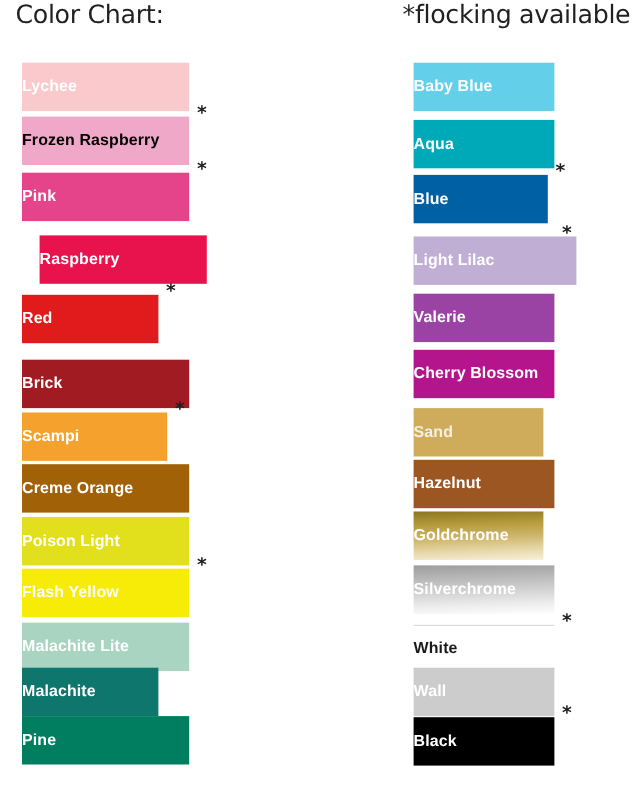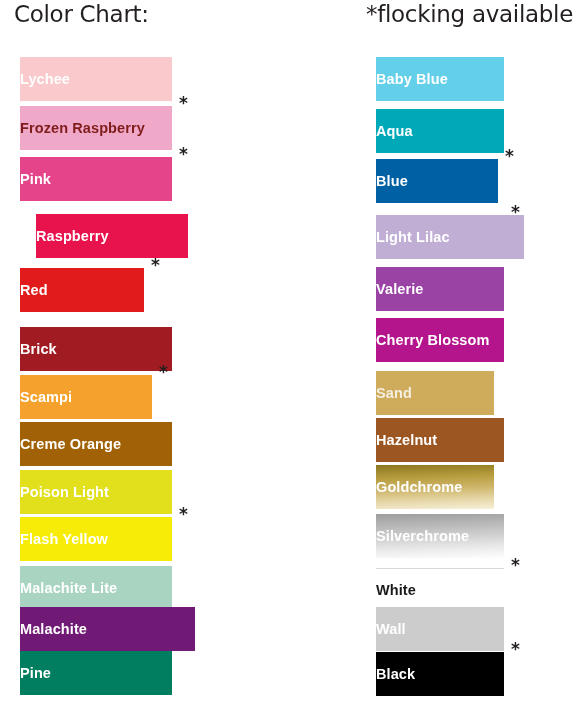--- a/index.html
+++ b/index.html
@@ -88,21 +88,21 @@
   <div class="heading" id="title-right">*flocking available</div>
 
   <div class="column" id="column-left">
       <div class="swatch-row" style="top: 57px; left: 0px;">
         <div class="swatch" style="left: 20px; width: 152px; background: rgb(249, 201, 203);">
           <span class="swatch-label" style="color: rgb(255, 255, 255);">Lychee</span>
         </div>
       </div>
       <div class="swatch-row" style="top: 106px; left: 0px;">
         <div class="swatch" style="left: 20px; width: 152px; background: rgb(240, 168, 200);">
-          <span class="swatch-label" style="color: #7f1d1d;">Frozen Raspberry</span>
+          <span class="swatch-label" style="color: #000000;">Frozen Raspberry</span>
         </div>
         <span class="asterisk" style="left: 179px; top: -11px;">*</span>
       </div>
       <div class="swatch-row" style="top: 157px; left: 0px;">
         <div class="swatch" style="left: 20px; width: 152px; background: rgb(229, 67, 138);">
           <span class="swatch-label" style="color: rgb(255, 255, 255);">Pink</span>
         </div>
         <span class="asterisk" style="left: 179px; top: -11px;">*</span>
       </div>
       <div class="swatch-row" style="top: 214px; left: 0px;">
@@ -142,21 +142,21 @@
           <span class="swatch-label" style="color: rgb(255, 255, 255);">Flash Yellow</span>
         </div>
         <span class="asterisk" style="left: 179px; top: -11px;">*</span>
       </div>
       <div class="swatch-row" style="top: 566px; left: 0px;">
         <div class="swatch" style="left: 20px; width: 152px; background: rgb(168, 212, 193);">
           <span class="swatch-label" style="color: rgb(255, 255, 255);">Malachite Lite</span>
         </div>
       </div>
       <div class="swatch-row" style="top: 607px; left: 0px;">
-        <div class="swatch" style="left: 20px; width: 175px; background: #701a75;">
+        <div class="swatch" style="left: 20px; width: 124px; background: #0f766e;">
           <span class="swatch-label" style="color: rgb(255, 255, 255);">Malachite</span>
         </div>
       </div>
       <div class="swatch-row" style="top: 651px; left: 0px;">
         <div class="swatch" style="left: 20px; width: 152px; background: rgb(0, 126, 95);">
           <span class="swatch-label" style="color: rgb(255, 255, 255);">Pine</span>
         </div>
       </div>
     </div>
   <div class="column" id="column-right">

